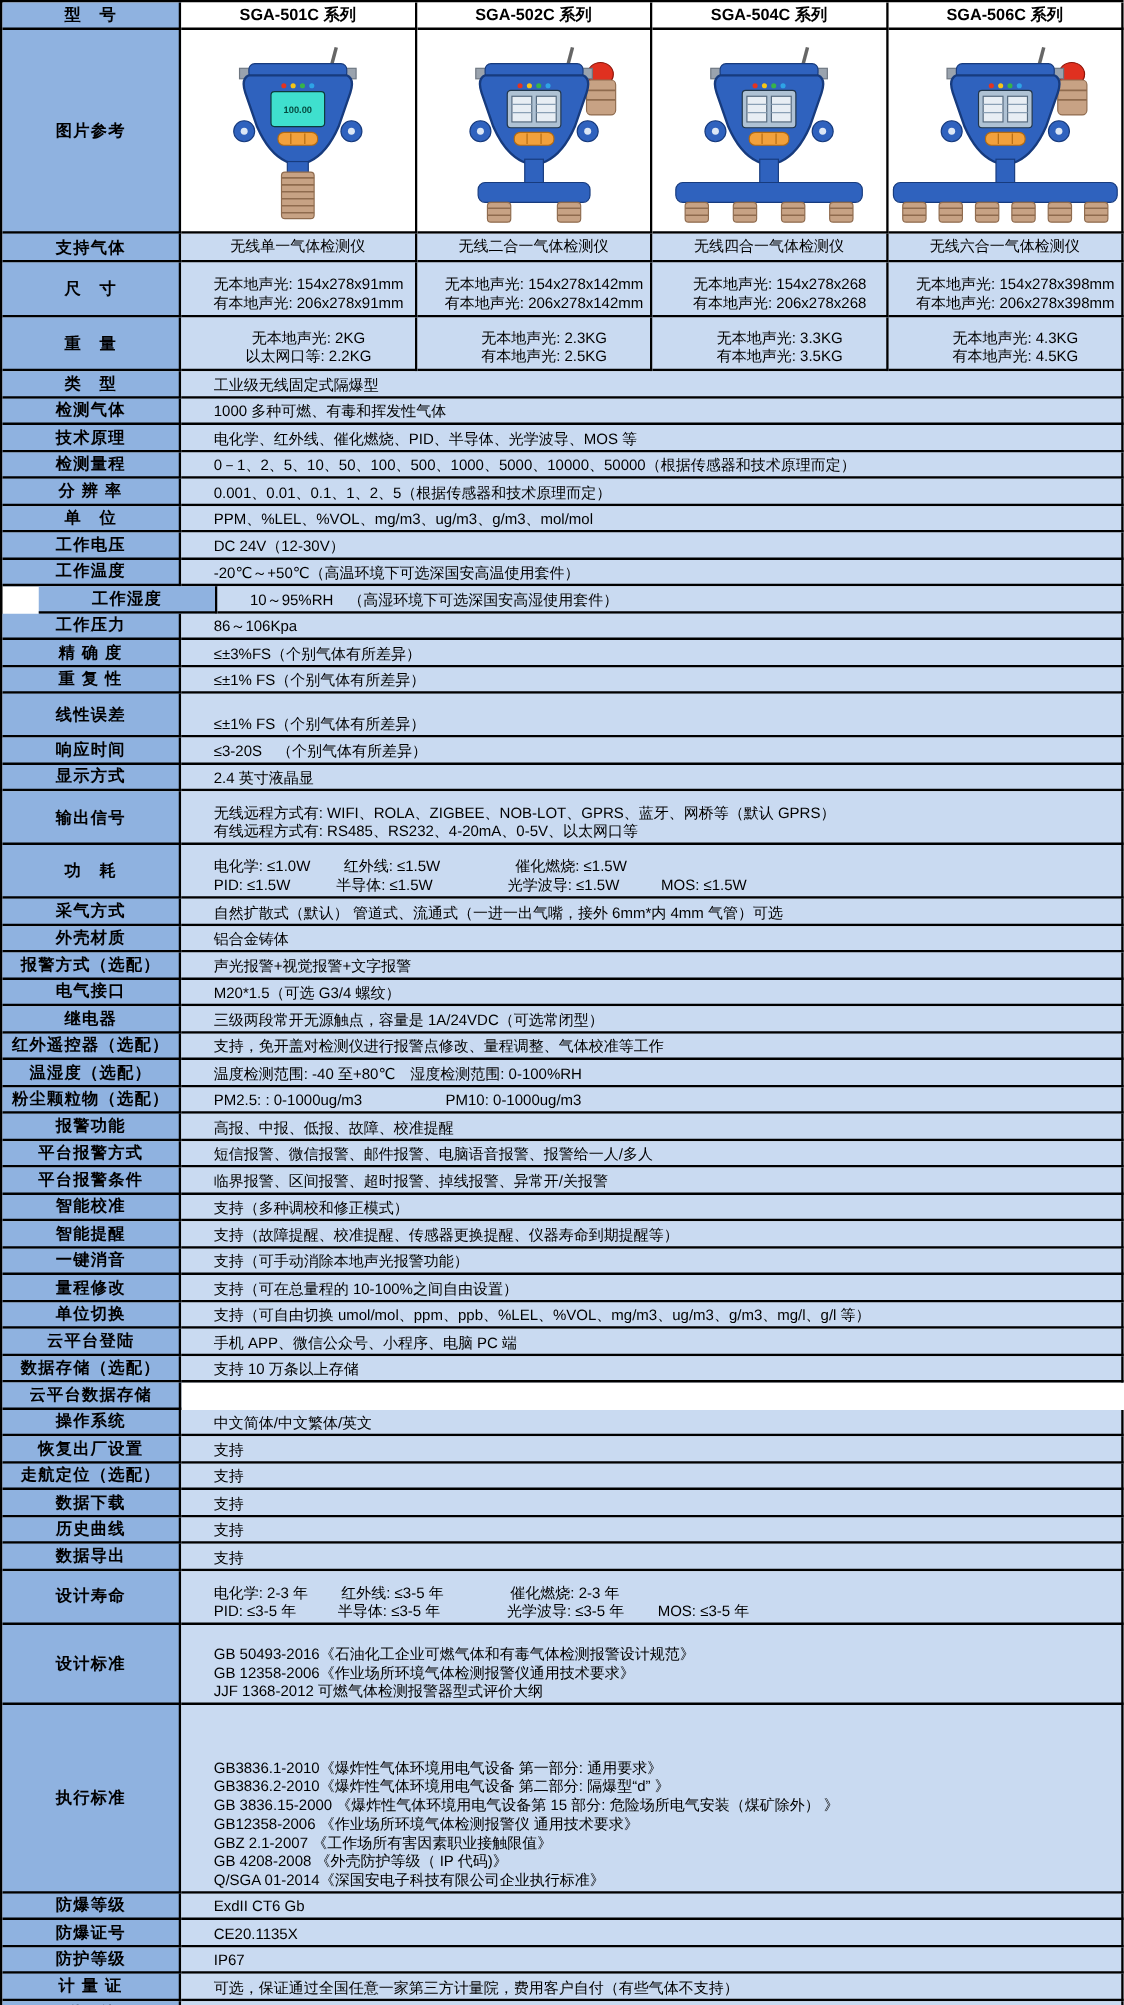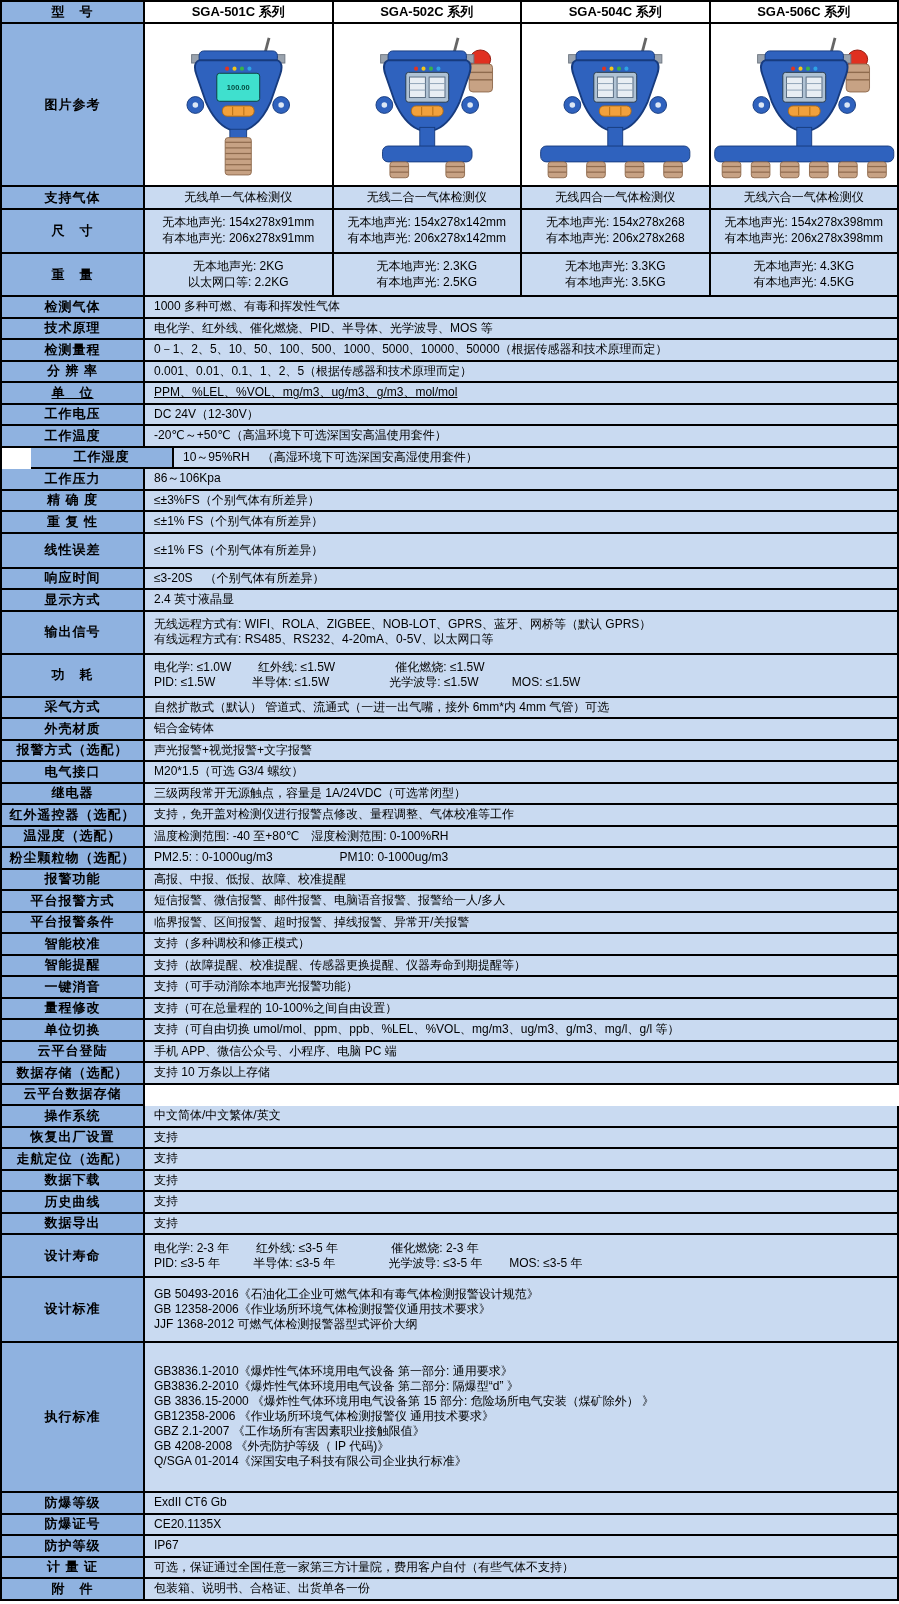--- a/index.html
+++ b/index.html
@@ -40,23 +40,24 @@
   .value-cell {
     background:#C9DAF1;
     font-size:12px;
     padding:1px 0;
   }
   .img-cell { background:#fff; justify-content:center; }
   .center-cell { justify-content:center; text-align:center; }
   .lines {
     display:flex;
     flex-direction:column;
-    justify-content:center;
+    justify-content:flex-end;
     width:100%;
     height:100%;
+    margin-left:17px;
   }
   .line { white-space:pre-wrap; padding-left:9px; line-height:1.25; }
   .line-center { white-space:pre-wrap; text-align:center; line-height:1.3; }
   .h-header { height:22px; }
   .h-image  { height:163px; }
   .h-support{ height:23px; }
   .h-size   { height:44px; }
   .h-weight { height:43px; }
 </style>
 </head>
@@ -302,20 +303,28 @@
       <div class="cell value-cell">
         <div class="lines">
           <div class="line-center">无本地声光: 4.3KG</div>
           <div class="line-center">有本地声光: 4.5KG</div>
         </div>
       </div>
     </div>
 
   <div id="spec-rows">
       <div class="row grid2" style="height: 21.5px;">
+        <div class="cell label-cell">类　型</div>
+        <div class="cell value-cell">
+          <div class="lines">
+            <div class="line">工业级无线固定式隔爆型</div>
+          </div>
+        </div>
+      </div>
+      <div class="row grid2" style="height: 21.5px;">
         <div class="cell label-cell">检测气体</div>
         <div class="cell value-cell">
           <div class="lines">
             <div class="line">1000 多种可燃、有毒和挥发性气体</div>
           </div>
         </div>
       </div>
       <div class="row grid2" style="height: 21.5px;">
         <div class="cell label-cell">技术原理</div>
         <div class="cell value-cell">
@@ -333,21 +342,21 @@
         </div>
       </div>
       <div class="row grid2" style="height: 21.5px;">
         <div class="cell label-cell">分 辨 率</div>
         <div class="cell value-cell">
           <div class="lines">
             <div class="line">0.001、0.01、0.1、1、2、5（根据传感器和技术原理而定）</div>
           </div>
         </div>
       </div>
-      <div class="row grid2" style="height: 21.5px; text-decoration: underline;">
+      <div class="row grid2" style="height: 21.5px;">
         <div class="cell label-cell">单　位</div>
         <div class="cell value-cell">
           <div class="lines">
             <div class="line">PPM、%LEL、%VOL、mg/m3、ug/m3、g/m3、mol/mol</div>
           </div>
         </div>
       </div>
       <div class="row grid2" style="height: 21.5px;">
         <div class="cell label-cell">工作电压</div>
         <div class="cell value-cell">

